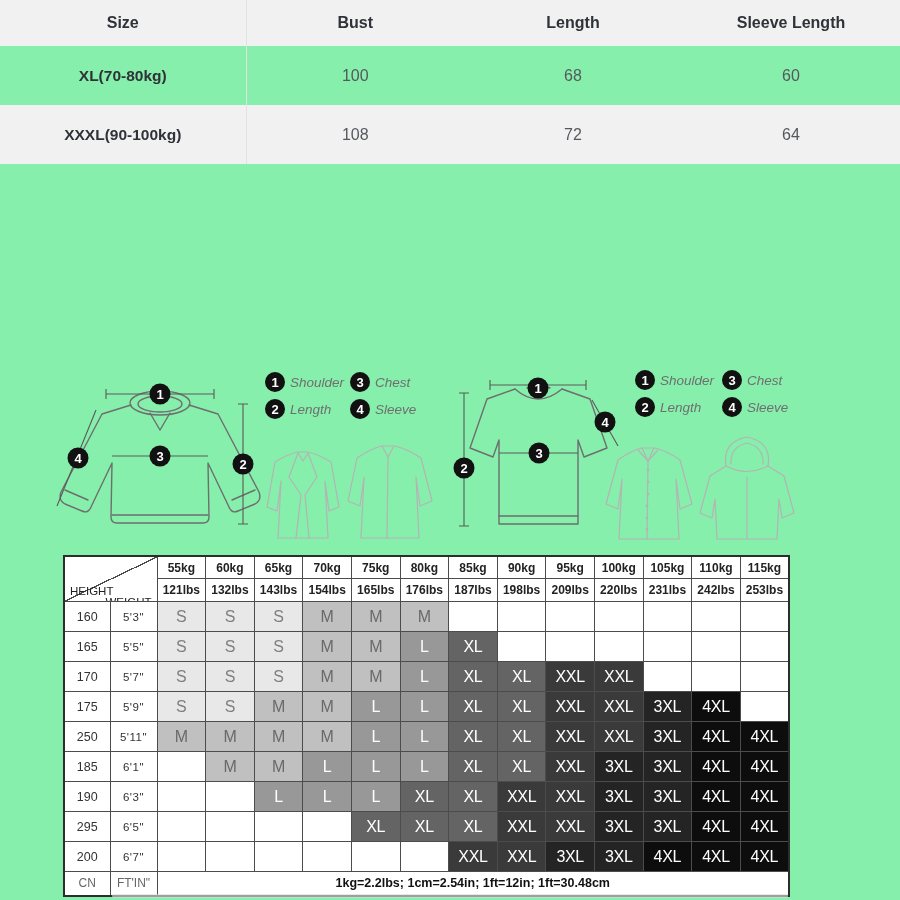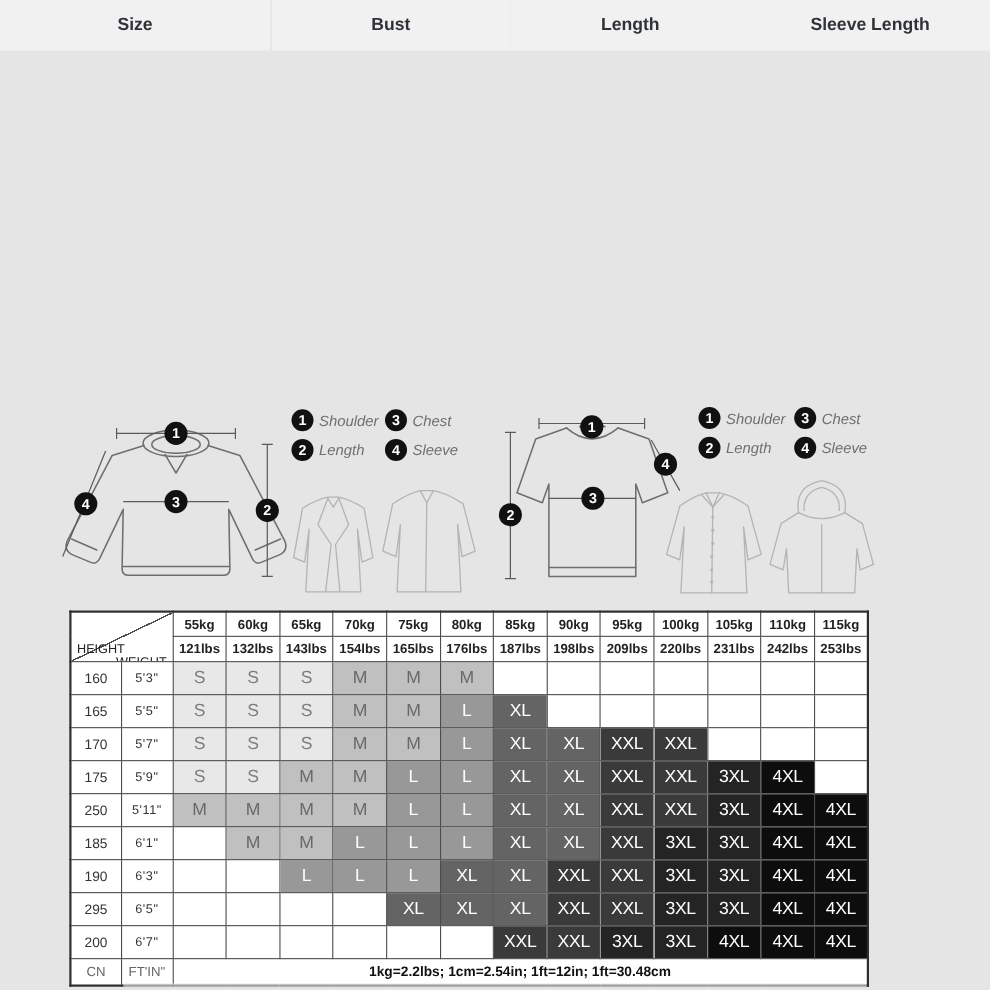--- a/index.html
+++ b/index.html
@@ -1,17 +1,17 @@
 <!DOCTYPE html>
 <html><head>
 <meta charset="utf-8">
 <style>
   * { box-sizing: border-box; margin: 0; padding: 0; }
   body { background: #fff; font-family: "Liberation Sans", sans-serif; }
-  #stage { position: relative; width: 900px; height: 900px; background: #e5e5e5; overflow: hidden; }
+  #stage { position: relative; width: 900px; height: 900px; background: #86efac; overflow: hidden; }
 
   
   table.size-table { position: absolute; left: 0; top: 0; width: 900px; border-collapse: collapse; table-layout: fixed; }
   .size-table thead th { height: 46px; background: #f1f1f2; font-size: 16px; font-weight: 700; color: #2f3237; text-align: center; }
   .size-table tbody td { height: 59px; font-size: 16px; color: #55585c; text-align: center; }
   .size-table tbody tr:nth-child(even) { background: #f1f1f2; }
   .size-table th:first-child, .size-table td:first-child { border-right: 1px solid #e2e2e4; }
   .size-table td.size-label { font-weight: 700; color: #2f3237; font-size: 15.5px; }
 
   
@@ -63,20 +63,32 @@
       </colgroup>
       <thead>
         <tr>
           <th>Size</th>
           <th>Bust</th>
           <th>Length</th>
           <th>Sleeve Length</th>
         </tr>
       </thead>
       <tbody>
+        <tr>
+          <td class="size-label">XL(70-80kg)</td>
+          <td class="num">100</td>
+          <td class="num">68</td>
+          <td class="num">60</td>
+        </tr>
+        <tr>
+          <td class="size-label">XXXL(90-100kg)</td>
+          <td class="num">108</td>
+          <td class="num">72</td>
+          <td class="num">64</td>
+        </tr>
       </tbody>
     </table>
 
   <svg id="left-diagram" class="diagram-svg" width="430" height="192" viewBox="0 0 430 192">
 
     <g class="sketch">
       <ellipse cx="128" cy="45" rx="30" ry="12"></ellipse>
       <ellipse cx="128" cy="46" rx="22" ry="8"></ellipse>
       <path d="M118,55 L128,72 L138,55"></path>
       <path d="M99,47 L70,56 L29,134 Q26,142 33,146 L50,153 Q56,156 59,149 L80,105 L79,159 Q79,165 85,165 L171,165 Q177,165 177,159 L176,105 L197,149 Q200,156 206,153 L223,146 Q230,142 227,134 L186,56 L157,47"></path>

